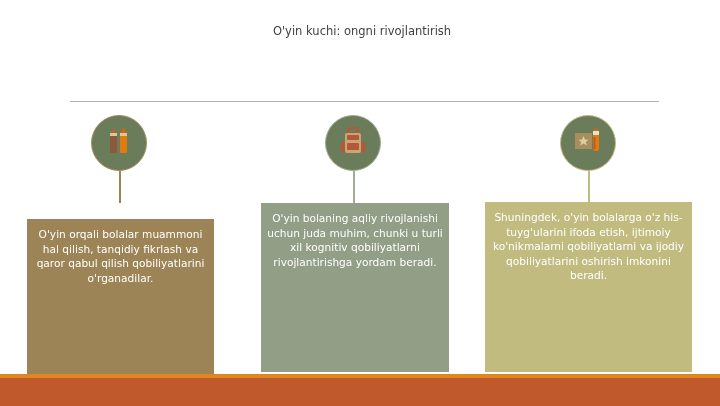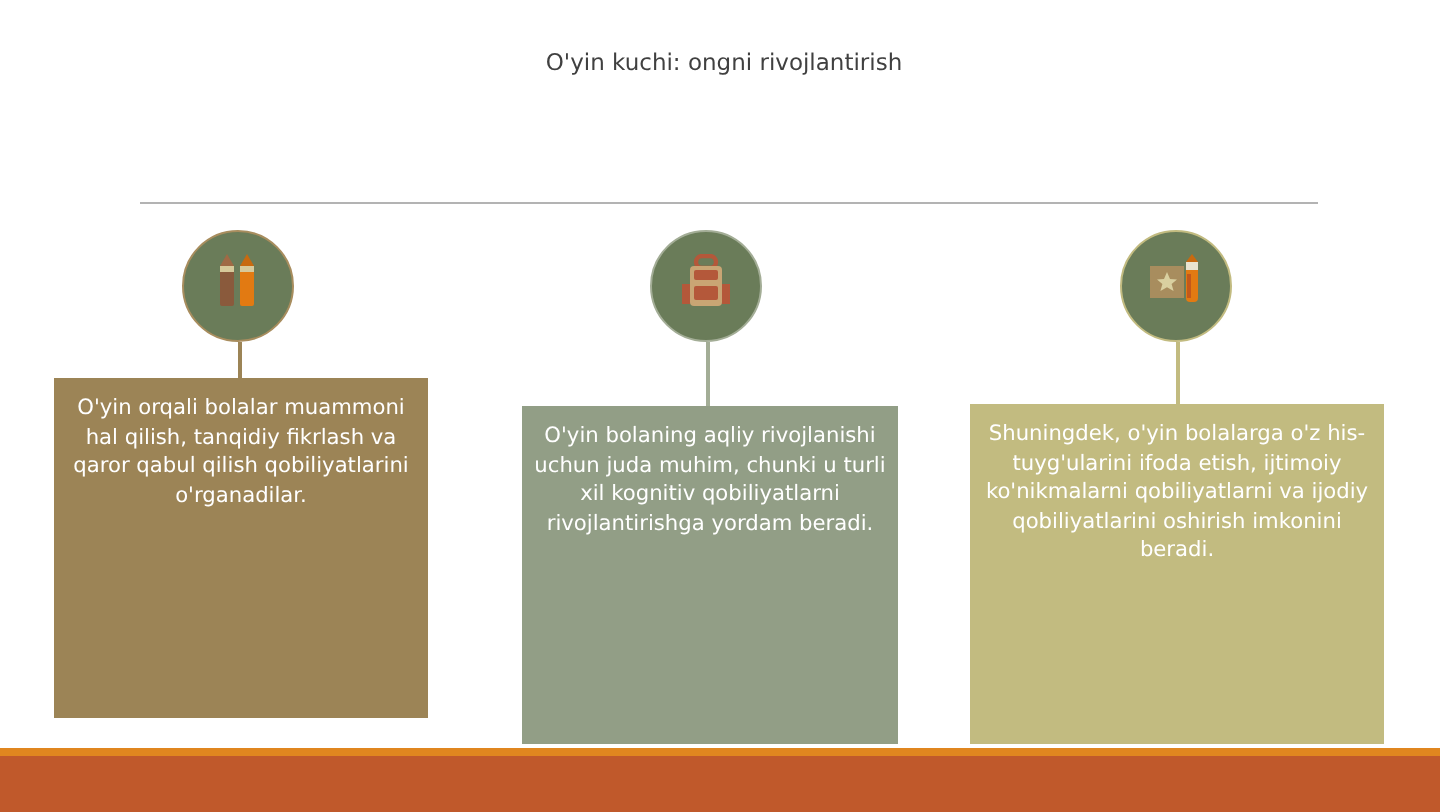--- a/index.html
+++ b/index.html
@@ -72,21 +72,21 @@
       <polygon points="9.5,9 11,12.5 14.5,12.8 11.8,15 12.8,18.5 9.5,16.6 6.2,18.5 7.2,15 4.5,12.8 8,12.5" fill="#d9d0a0"></polygon>
       <rect x="19" y="4" width="6" height="20" rx="2" fill="#e27a12"></rect>
       <rect x="19" y="4" width="6" height="4" fill="#e9e4d0"></rect>
       <polygon points="19,4 22,0 25,4" fill="#c86a10"></polygon>
       <rect x="19.5" y="10" width="2" height="12" fill="#c4581a"></rect>
     </svg>
   </span>
 </div>
 <div class="connector" style="left:588px; top:171px; height:31px; background:#c2bb80;"></div>
 
-<div class="card" style="left:27px; top:189px; width:187px; height:170px; background:#9c8456;">
+<div class="card" style="left:27px; top:219px; width:187px; height:170px; background:#9c8456;">
   <span>O'yin orqali bolalar muammoni hal qilish, tanqidiy fikrlash va qaror qabul qilish qobiliyatlarini o'rganadilar.</span>
 </div>
 <div class="card" style="left:261px; top:203px; width:188px; height:169px; background:#929e86;">
   <span>O'yin bolaning aqliy rivojlanishi uchun juda muhim, chunki u turli xil kognitiv qobiliyatlarni rivojlantirishga yordam beradi.</span>
 </div>
 <div class="card" style="left:485px; top:202px; width:207px; height:170px; background:#c2bb80; padding-left:4px; padding-right:4px;">
   <span>Shuningdek, o'yin bolalarga o'z his-tuyg'ularini ifoda etish, ijtimoiy ko'nikmalarni qobiliyatlarni va ijodiy qobiliyatlarini oshirish imkonini beradi.</span>
 </div>
 
 <div class="stripe-orange"></div>

